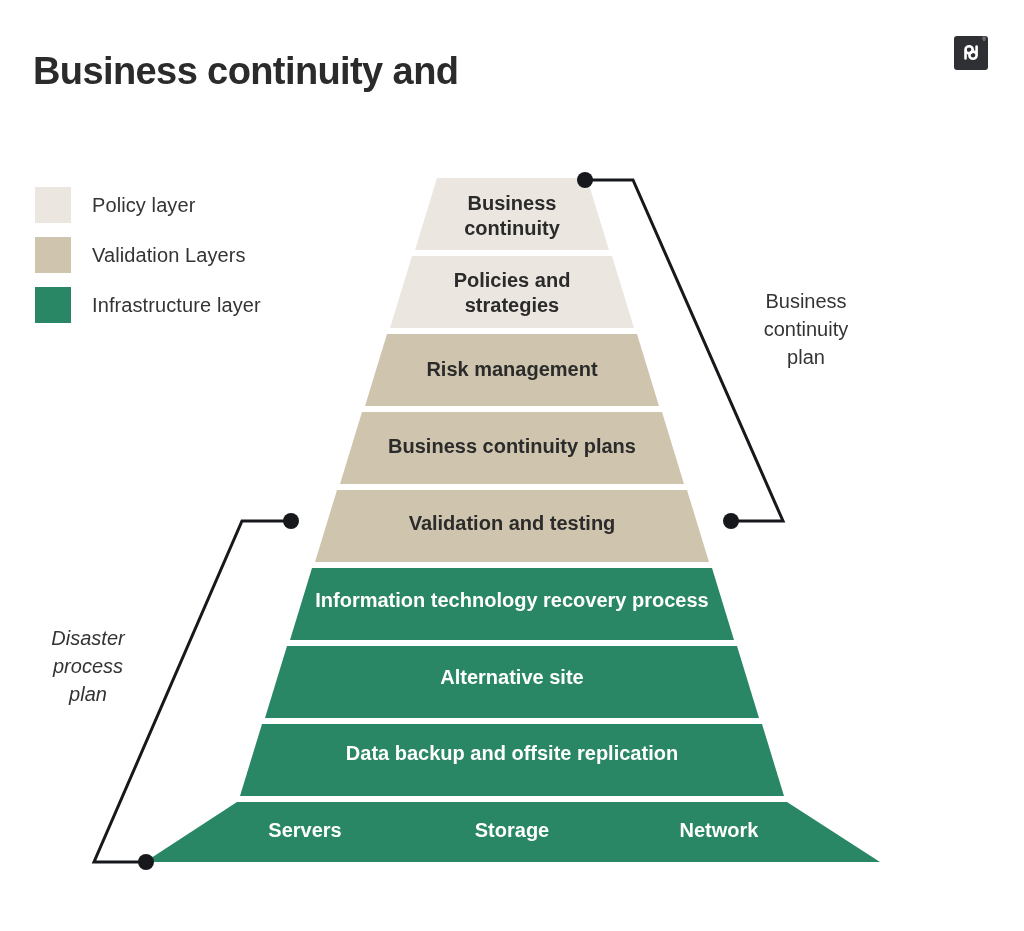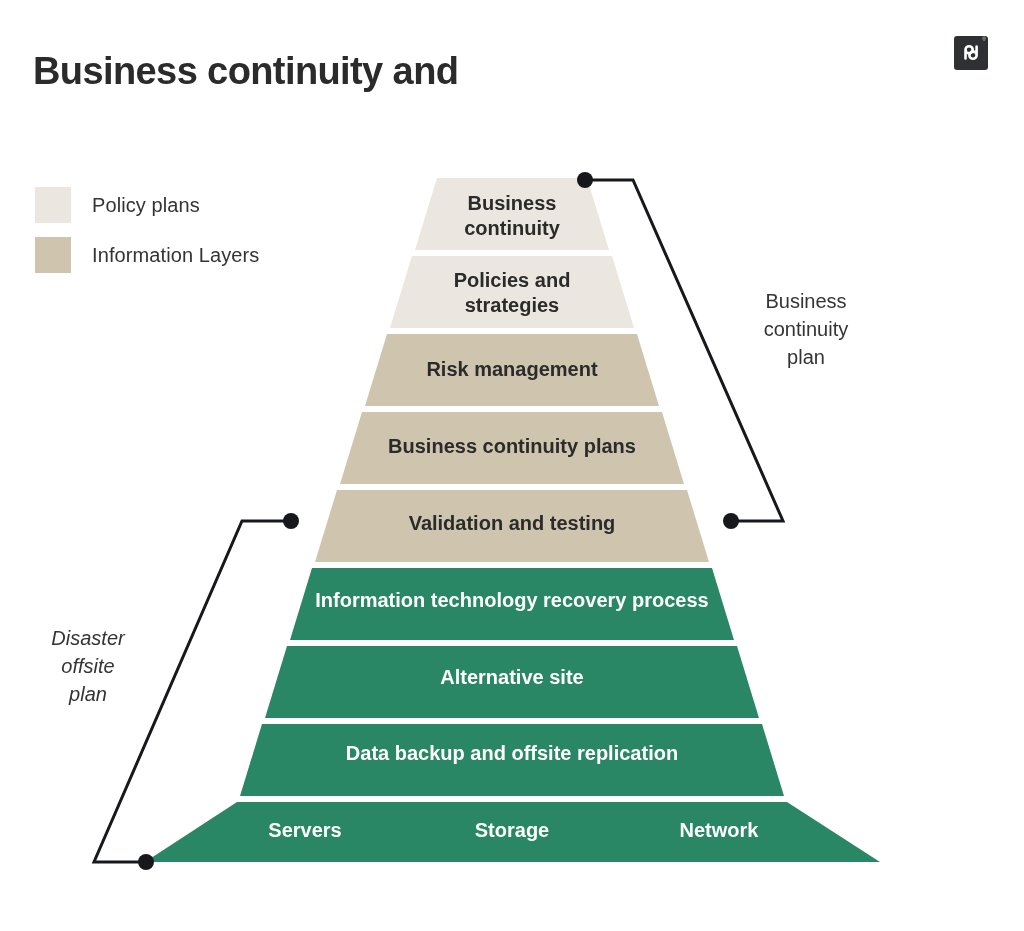--- a/index.html
+++ b/index.html
@@ -123,25 +123,29 @@
         <path d="M11.5 22.5 L11.5 13.8 A3.6 3.6 0 0 1 18.7 13.8 A3.6 3.6 0 0 1 11.5 13.8"></path>
         <path d="M22.6 10.5 L22.6 19.2 A3.6 3.6 0 0 1 15.4 19.2 A3.6 3.6 0 0 1 22.6 19.2"></path>
       </g>
     </svg>
     <span class="logo-reg">®</span>
   </div>
 
   <div class="legend">
     <div class="legend-row">
       <span class="legend-swatch" style="background:#ebe7e0"></span>
-      <span class="legend-label">Policy plans</span>
+      <span class="legend-label">Policy layer</span>
     </div>
     <div class="legend-row">
       <span class="legend-swatch" style="background:#cfc4ae"></span>
-      <span class="legend-label">Information Layers</span>
+      <span class="legend-label">Validation Layers</span>
+    </div>
+    <div class="legend-row">
+      <span class="legend-swatch" style="background:#2a8765"></span>
+      <span class="legend-label">Infrastructure layer</span>
     </div>
   </div>
 
   <svg class="pyramid-svg" viewBox="0 0 1024 931">
 
     <polygon fill="#ebe7e0" points="437,178 587,178 609,250 415,250"></polygon>
     <text class="tier-label dark" x="512" y="205">Business</text>
     <text class="tier-label dark" x="512" y="230">continuity</text>
 
     <polygon fill="#ebe7e0" points="412,256 612,256 634,328 390,328"></polygon>
@@ -185,17 +189,17 @@
   </svg>
 
   <div class="annot annot-right">
     <span>Business</span><br>
     <span>continuity</span><br>
     <span>plan</span>
   </div>
 
   <div class="annot annot-left">
     <span>Disaster</span><br>
-    <span>offsite</span><br>
+    <span>process</span><br>
     <span>plan</span>
   </div>
 
 </div>
 
 </body></html>

